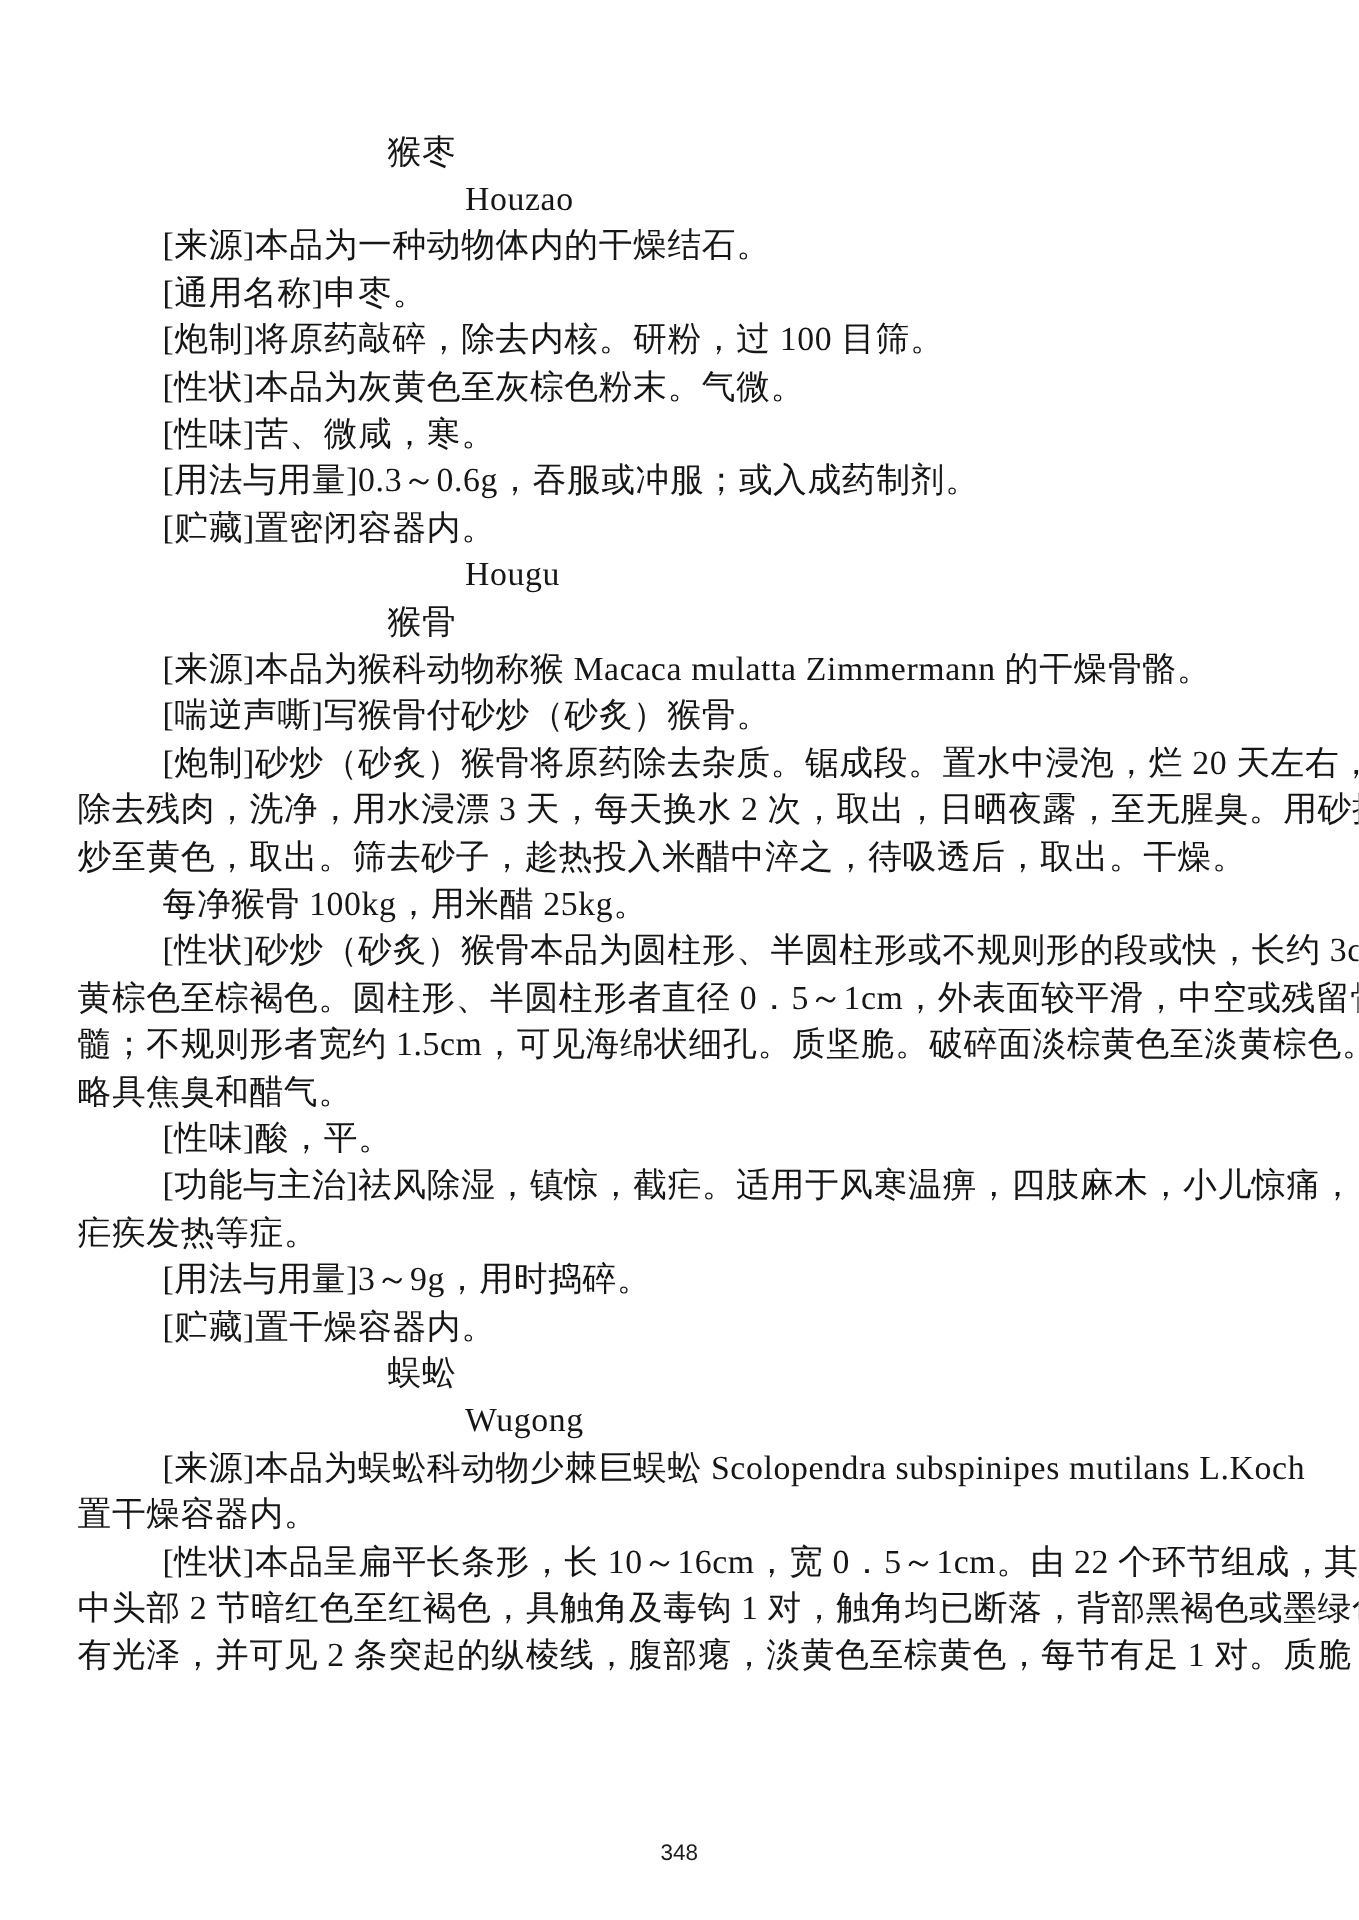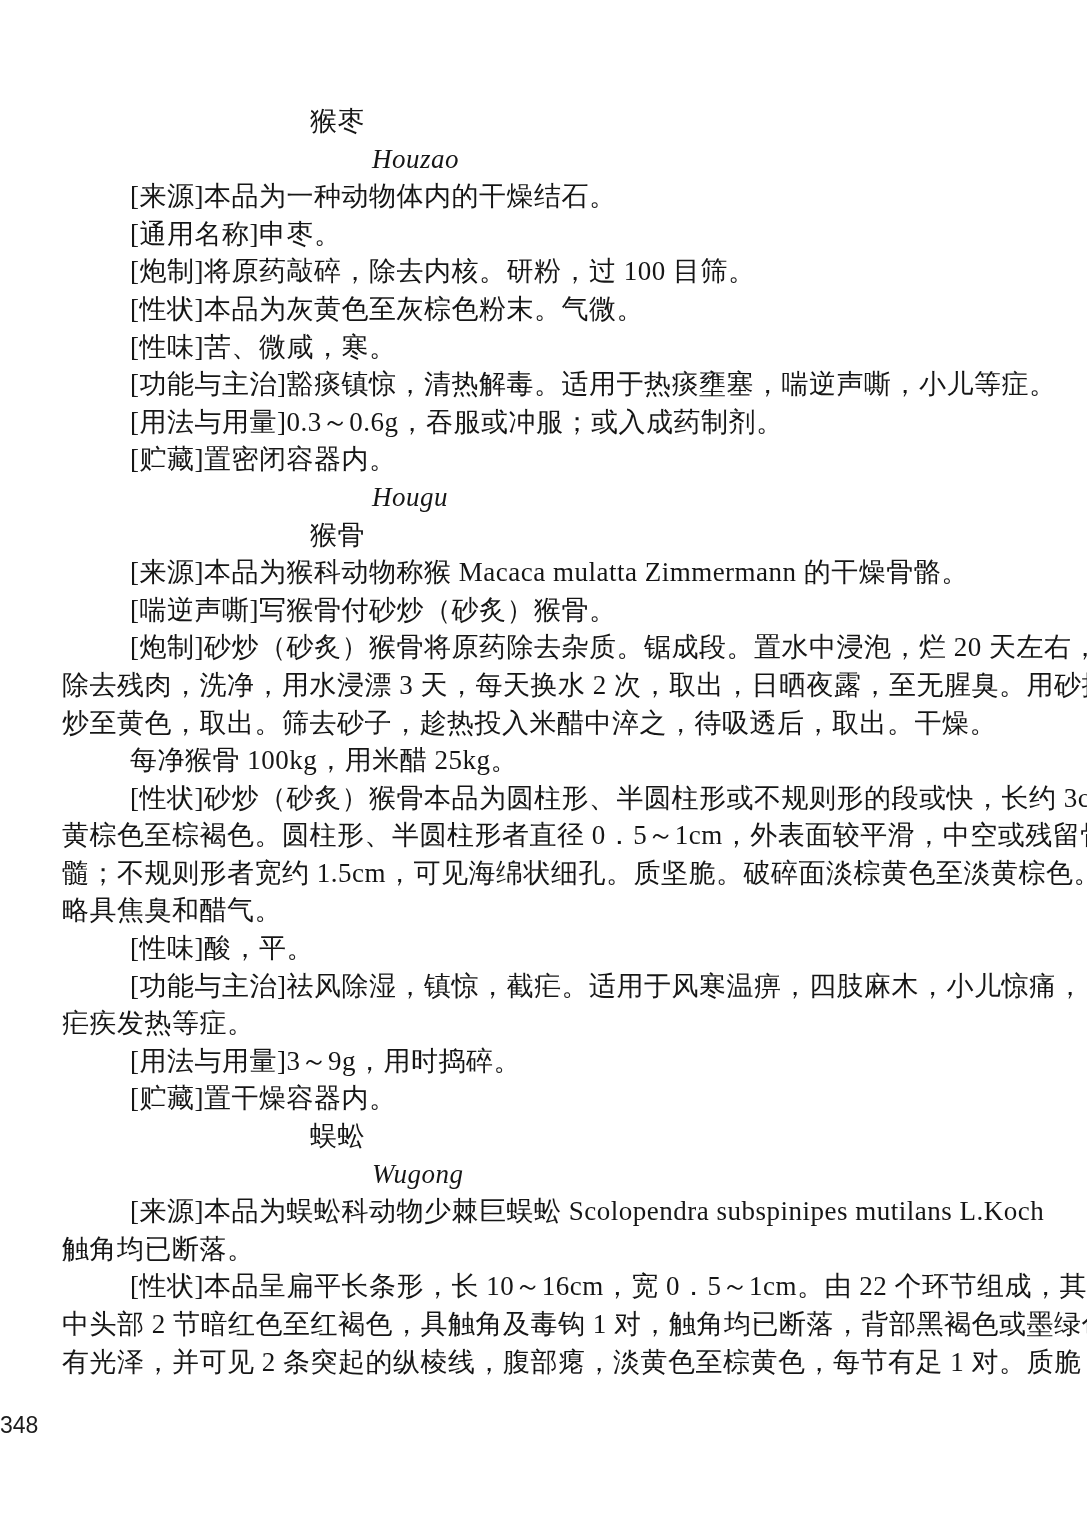--- a/index.html
+++ b/index.html
@@ -20,45 +20,44 @@
   }
   .line {
     height: 37.6px;
     line-height: 37.6px;
     font-size: 27px;
     white-space: pre;
     letter-spacing: 0.5px;
   }
   .indent { padding-left: 68px; }
   .title-cn { padding-left: 248px; }
-  .title-py { padding-left: 310px; font-style: italic; }
+  .title-py { padding-left: 310px; }
   .page-number {
     position: absolute;
-    top: 1412px;
+    top: 1472px;
     left: 0;
     width: 100%;
-    text-align: left;
+    text-align: center;
     font-family: "Liberation Sans", "DejaVu Sans", sans-serif;
-    font-size: 23px;
+    font-size: 18px;
     color: #1b1b1b;
   }
 </style>
 </head>
 <body>
 
 <div class="page">
   <div class="content">
       <div class="line title-cn">猴枣</div>
       <div class="line title-py">Houzao</div>
       <div class="line indent">[来源]本品为一种动物体内的干燥结石。</div>
       <div class="line indent">[通用名称]申枣。</div>
       <div class="line indent">[炮制]将原药敲碎，除去内核。研粉，过 100 目筛。</div>
       <div class="line indent">[性状]本品为灰黄色至灰棕色粉末。气微。</div>
       <div class="line indent">[性味]苦、微咸，寒。</div>
-      <div class="line indent">[功能与主治]豁痰镇惊，清热解毒。适用于热痰壅塞，喘逆声嘶，小儿等症。</div>
       <div class="line indent">[用法与用量]0.3～0.6g，吞服或冲服；或入成药制剂。</div>
       <div class="line indent">[贮藏]置密闭容器内。</div>
       <div class="line title-py">Hougu</div>
       <div class="line title-cn">猴骨</div>
       <div class="line indent">[来源]本品为猴科动物称猴 Macaca mulatta Zimmermann 的干燥骨骼。</div>
       <div class="line indent">[喘逆声嘶]写猴骨付砂炒（砂炙）猴骨。</div>
       <div class="line indent">[炮制]砂炒（砂炙）猴骨将原药除去杂质。锯成段。置水中浸泡，烂 20 天左右，</div>
       <div class="line">除去残肉，洗净，用水浸漂 3 天，每天换水 2 次，取出，日晒夜露，至无腥臭。用砂拌</div>
       <div class="line">炒至黄色，取出。筛去砂子，趁热投入米醋中淬之，待吸透后，取出。干燥。</div>
       <div class="line indent">每净猴骨 100kg，用米醋 25kg。</div>
@@ -67,19 +66,19 @@
       <div class="line">髓；不规则形者宽约 1.5cm，可见海绵状细孔。质坚脆。破碎面淡棕黄色至淡黄棕色。</div>
       <div class="line">略具焦臭和醋气。</div>
       <div class="line indent">[性味]酸，平。</div>
       <div class="line indent">[功能与主治]祛风除湿，镇惊，截疟。适用于风寒温痹，四肢麻木，小儿惊痛，</div>
       <div class="line">疟疾发热等症。</div>
       <div class="line indent">[用法与用量]3～9g，用时捣碎。</div>
       <div class="line indent">[贮藏]置干燥容器内。</div>
       <div class="line title-cn">蜈蚣</div>
       <div class="line title-py">Wugong</div>
       <div class="line indent">[来源]本品为蜈蚣科动物少棘巨蜈蚣 Scolopendra subspinipes mutilans L.Koch</div>
-      <div class="line">触角均已断落。</div>
+      <div class="line">置干燥容器内。</div>
       <div class="line indent">[性状]本品呈扁平长条形，长 10～16cm，宽 0．5～1cm。由 22 个环节组成，其</div>
       <div class="line">中头部 2 节暗红色至红褐色，具触角及毒钩 1 对，触角均已断落，背部黑褐色或墨绿色，</div>
       <div class="line">有光泽，并可见 2 条突起的纵棱线，腹部瘪，淡黄色至棕黄色，每节有足 1 对。质脆，</div>
     </div>
   <div class="page-number">348</div>
 </div>
 
 </body></html>

